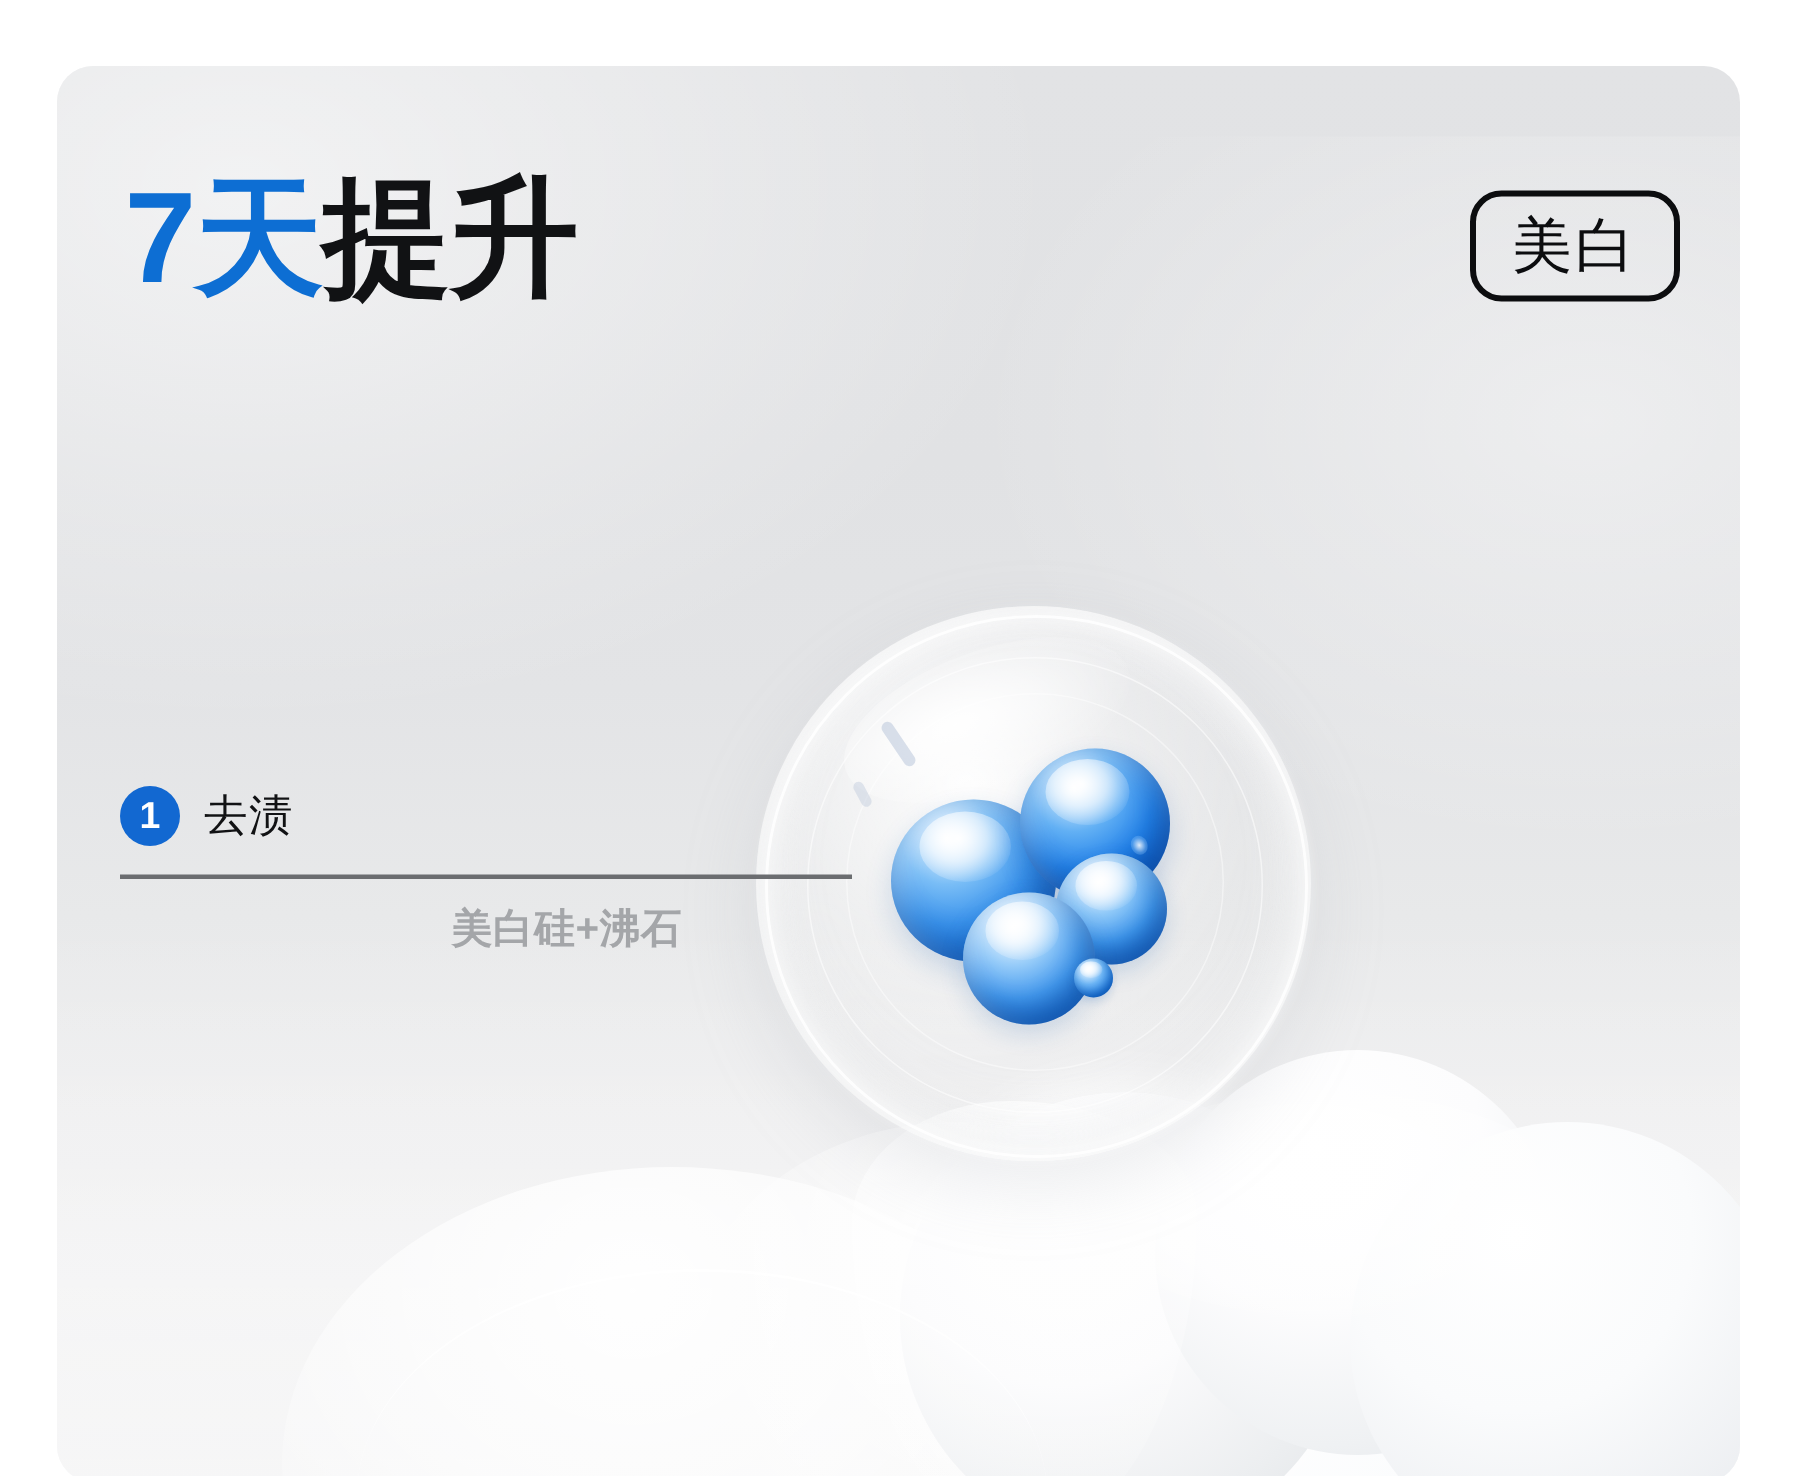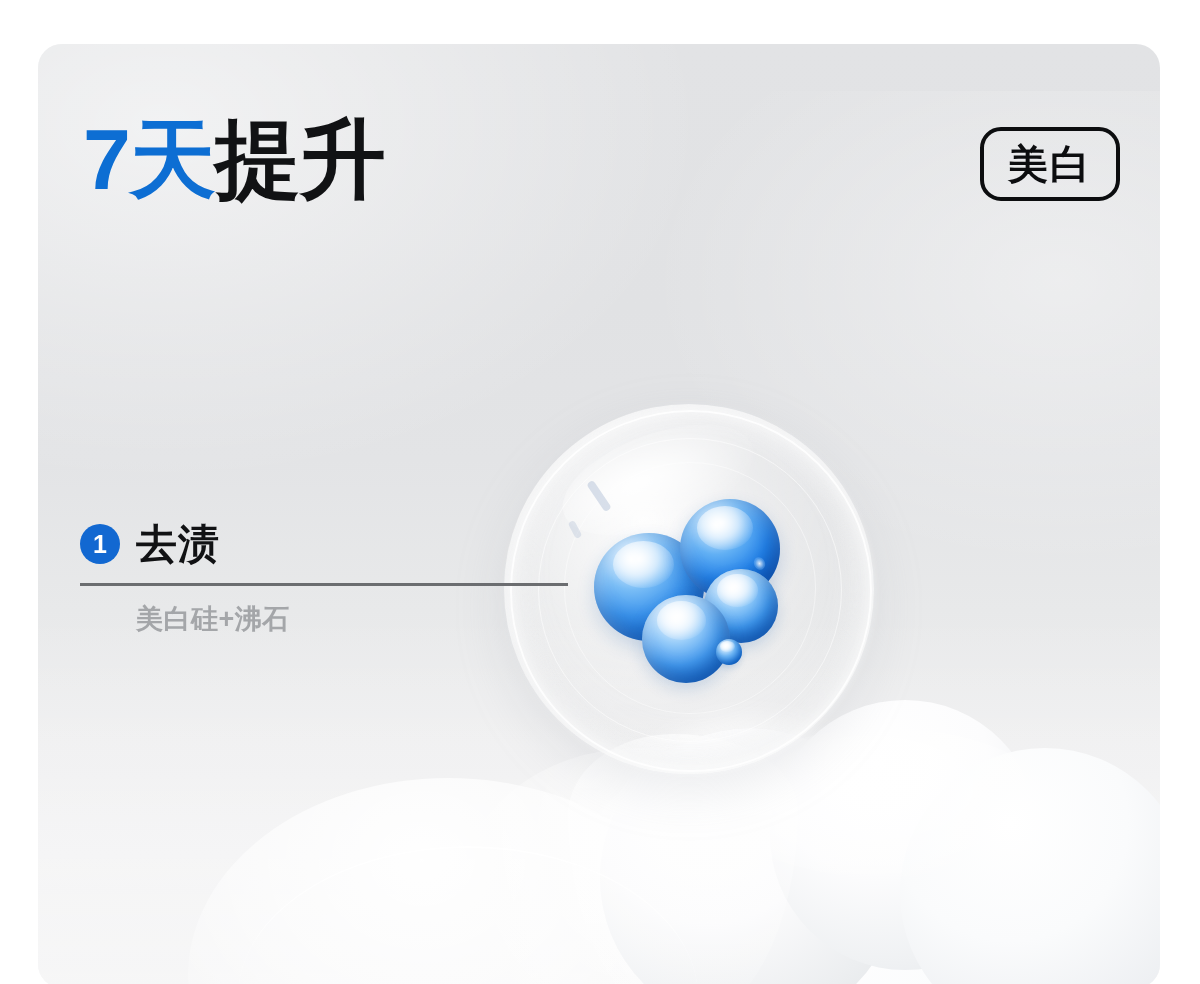--- a/index.html
+++ b/index.html
@@ -119,21 +119,21 @@
     height: 74px;
     border: 4px solid #0c0d0f;
     border-radius: 21px;
     display: flex;
     align-items: center;
     justify-content: center;
     box-sizing: border-box;
   }
   .badge-text {
     font-size: 40px;
-    font-weight: 700;
+    font-weight: 400;
     color: #0c0d0f;
     letter-spacing: 2px;
     line-height: 1;
   }
 
   
   .feature {
     position: absolute;
     left: 42px;
     top: 475px;
@@ -154,40 +154,41 @@
     color: #ffffff;
     font-size: 25px;
     font-weight: 700;
     display: flex;
     align-items: center;
     justify-content: center;
     line-height: 1;
     flex: 0 0 auto;
   }
   .feature-title {
-    font-size: 41px;
-    font-weight: 700;
+    font-size: 29px;
+    font-weight: 400;
     color: #111214;
     letter-spacing: 1px;
     line-height: 1;
   }
   .feature-rule {
     margin-top: 14px;
     width: 488px;
     height: 3px;
     background: #6b6d70;
   }
   .feature-sub {
     margin-top: 16px;
     margin-left: 56px;
     font-size: 27px;
     font-weight: 700;
     color: #a4a6a9;
     line-height: 1.32;
     letter-spacing: 0.5px;
+    text-align: center;
   }
 
   
   .bubble {
     position: absolute;
     left: 466px;
     top: 360px;
     width: 370px;
     height: 370px;
     border-radius: 50%;

